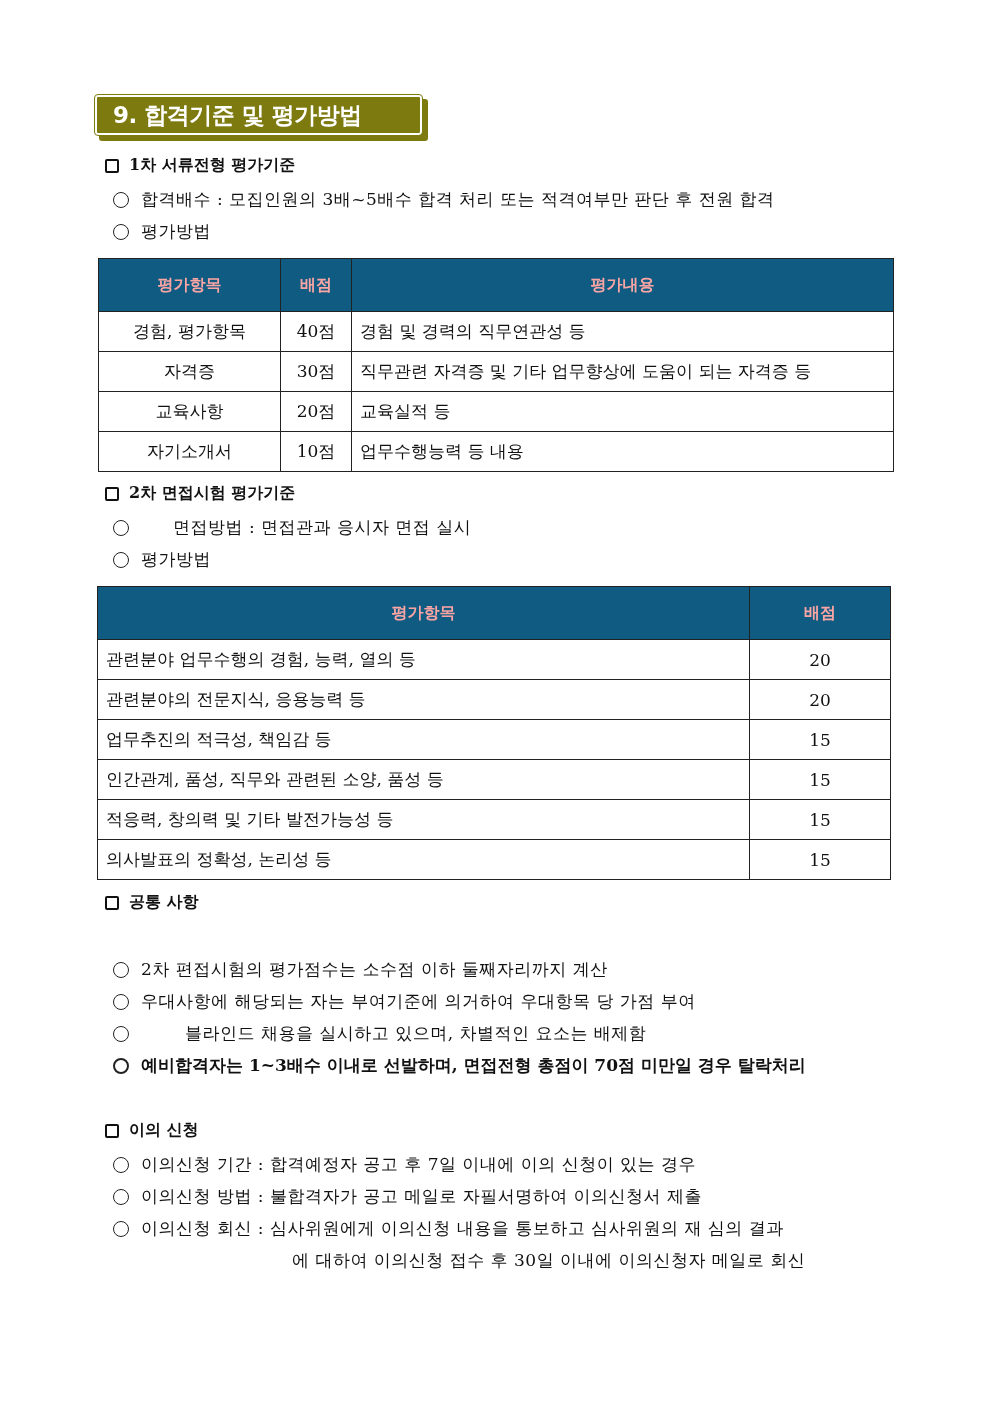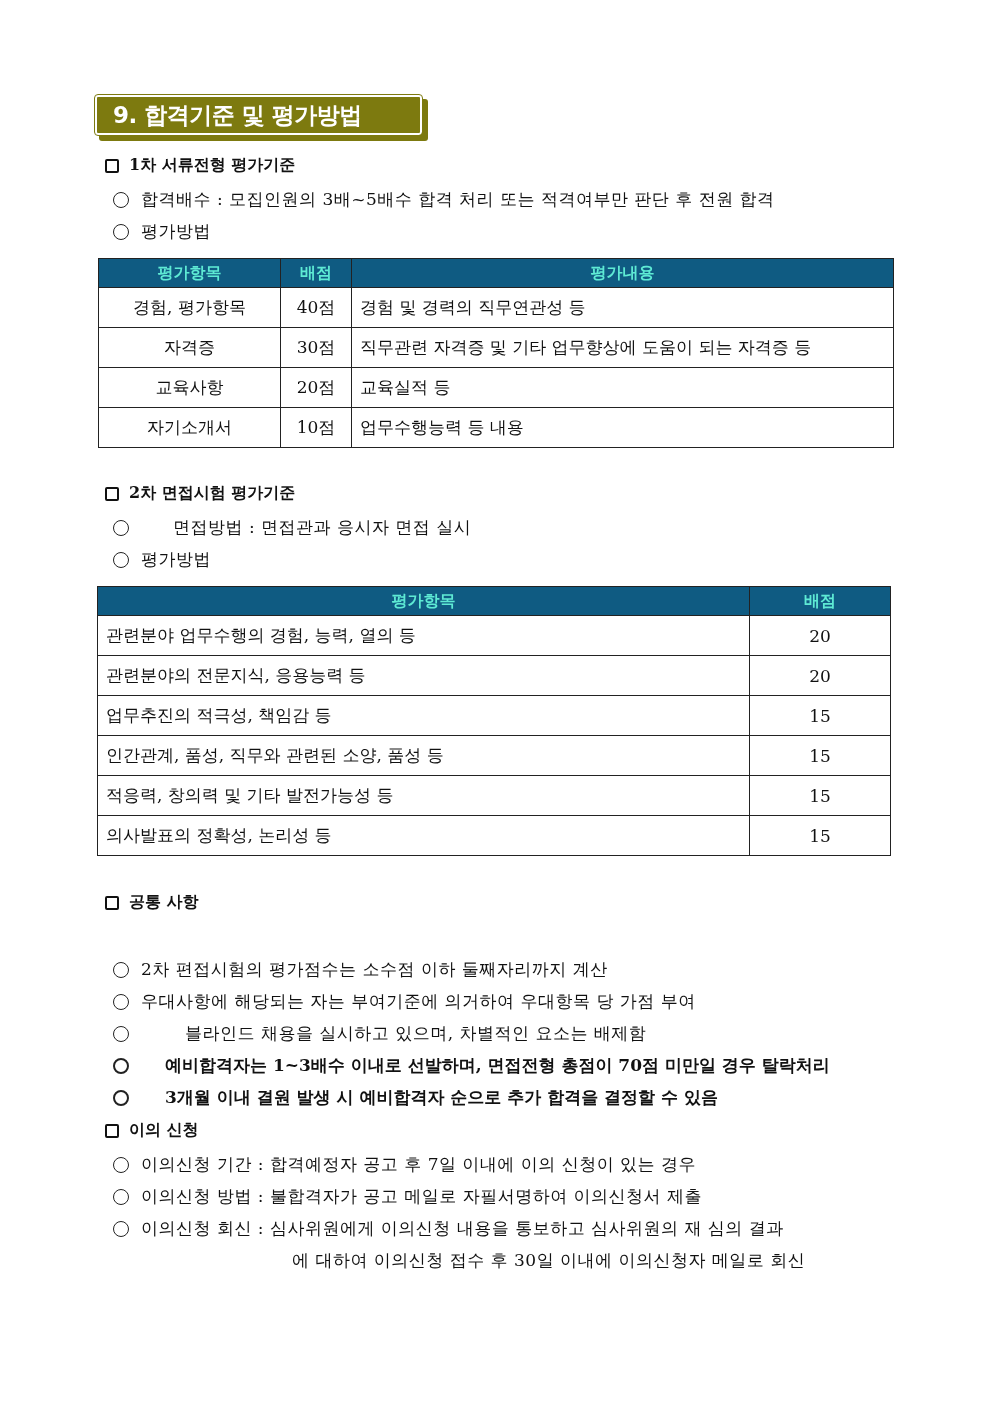--- a/index.html
+++ b/index.html
@@ -8,27 +8,27 @@
 
   
   .title-wrap { position: absolute; left: 95px; top: 95px; width: 333px; height: 46px; }
   .title-shadow { position: absolute; left: 4px; top: 4px; width: 329px; height: 42px; background: #7d7a0f; border-radius: 3px; }
   .title-box { position: absolute; left: 0; top: 0; width: 327px; height: 40px; background: #7d7a0f; border: 2px solid #ffffff; outline: 1px solid #7d7a0f; border-radius: 3px; box-sizing: border-box; display: flex; align-items: center; padding-left: 16px; }
   .title-text { color: #ffffff; font-family: "DejaVu Sans", "Liberation Sans", sans-serif; font-weight: bold; font-size: 23px; letter-spacing: -0.5px; }
 
   .sec-head { position: absolute; left: 105px; font-size: 16px; font-weight: bold; display: flex; align-items: center; }
   .sq { display: inline-block; width: 14px; height: 14px; border: 2px solid #111; border-radius: 2px; margin-right: 10px; box-sizing: border-box; }
   .bullet { position: absolute; left: 113px; font-size: 17px; display: flex; align-items: center; white-space: nowrap; letter-spacing: 0.5px; }
-  .bullet.bold { font-weight: bold; letter-spacing: 0; gap: 24px; }
+  .bullet.bold { font-weight: bold; letter-spacing: 0; }
   .circ { display: inline-block; width: 16px; height: 16px; border: 1.5px solid #222; border-radius: 50%; margin-right: 12px; box-sizing: border-box; flex: none; }
   .bullet.bold .circ { border-width: 2px; }
   .cont { position: absolute; left: 292px; font-size: 17px; white-space: nowrap; letter-spacing: 0.5px; }
 
   table { position: absolute; border-collapse: collapse; font-size: 17px; }
-  table th { background: #0f5b82; color: #5eead4; font-family: "DejaVu Sans", "Liberation Sans", sans-serif; font-weight: bold; font-size: 16px; border: 1px solid #222; height: 28px; padding: 0; margin-left: 8px; }
+  table th { background: #0f5b82; color: #fca5a5; font-family: "DejaVu Sans", "Liberation Sans", sans-serif; font-weight: bold; font-size: 16px; border: 1px solid #222; height: 28px; padding: 12px; margin-left: 8px; }
   table td { border: 1px solid #222; height: 39px; padding: 0 8px; white-space: nowrap; }
   td.c { text-align: center; }
 
   #t1 { left: 98px; top: 258px; width: 796px; }
   #t2 { left: 97px; top: 586px; width: 794px; }
 </style>
 </head>
 <body>
 
 <div class="page">
@@ -151,24 +151,20 @@
     <span>우대사항에 해당되는 자는 부여기준에 의거하여 우대항목 당 가점 부여</span>
   </div>
   <div class="bullet" style="top:1022px;gap:44px;">
     <span class="circ"></span>
     <span>블라인드 채용을 실시하고 있으며, 차별적인 요소는 배제함</span>
   </div>
   <div class="bullet bold" style="top:1054px;">
     <span class="circ"></span>
     <span>예비합격자는 1~3배수 이내로 선발하며, 면접전형 총점이 70점 미만일 경우 탈락처리</span>
   </div>
-  <div class="bullet bold" style="top:1086px;">
-    <span class="circ"></span>
-    <span>3개월 이내 결원 발생 시 예비합격자 순으로 추가 합격을 결정할 수 있음</span>
-  </div>
 
   <div class="sec-head" style="top:1120px;">
     <span class="sq"></span>
     <span>이의 신청</span>
   </div>
   <div class="bullet" style="top:1153px;">
     <span class="circ"></span>
     <span>이의신청 기간 : 합격예정자 공고 후 7일 이내에 이의 신청이 있는 경우</span>
   </div>
   <div class="bullet" style="top:1217px;">

